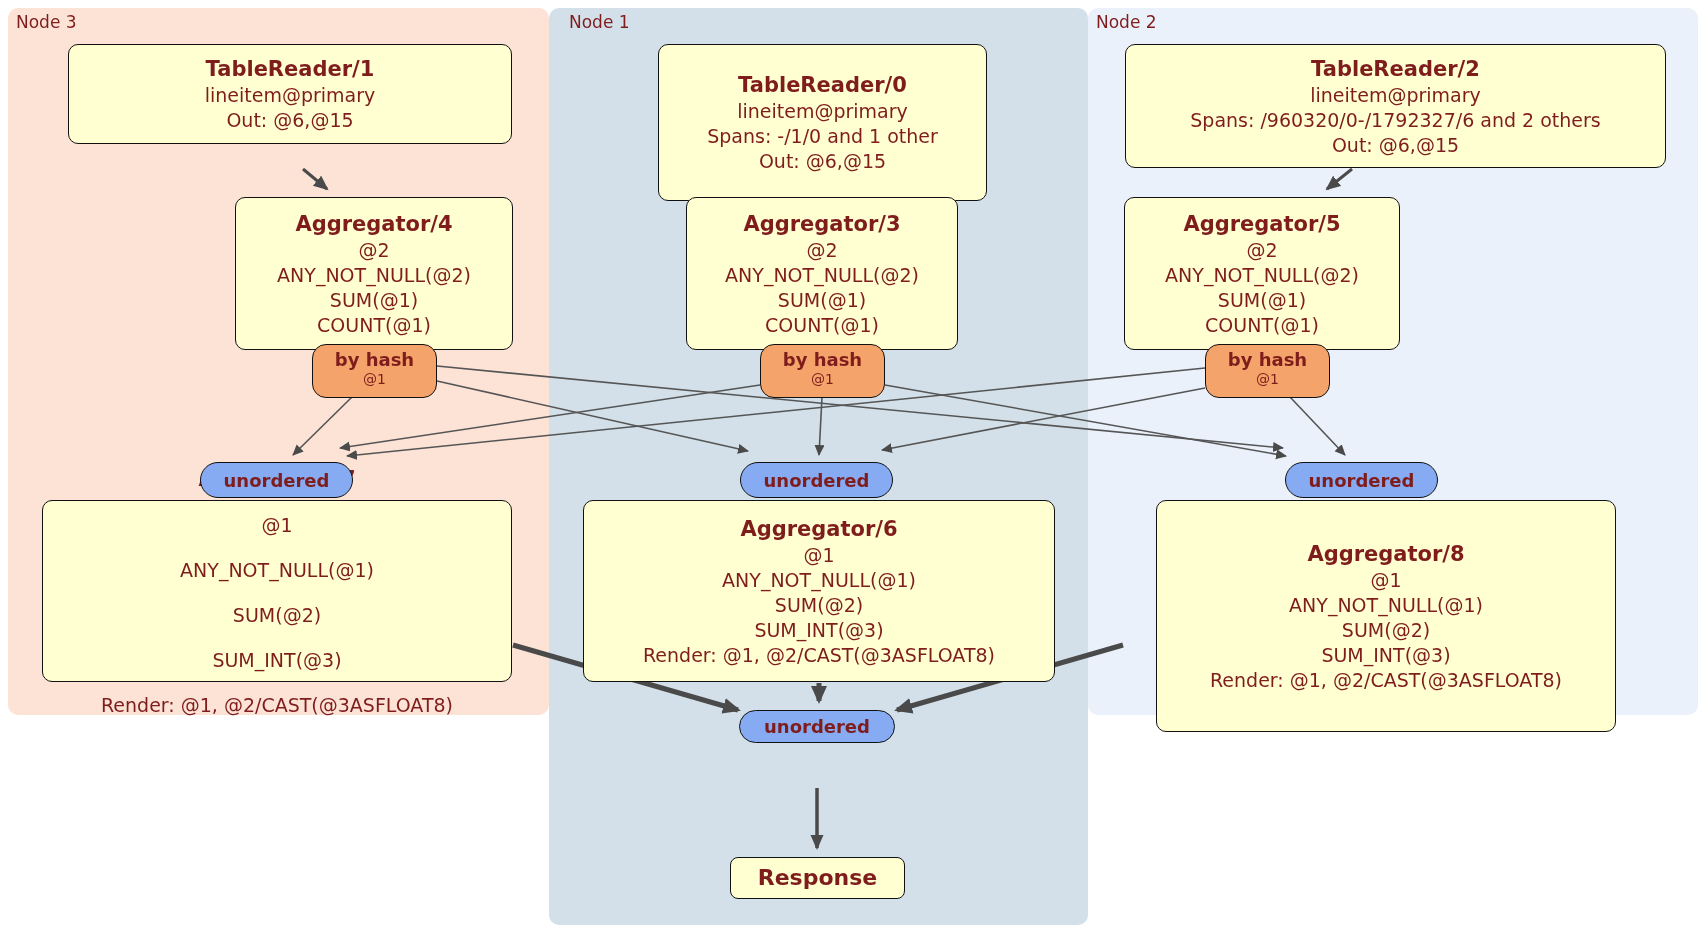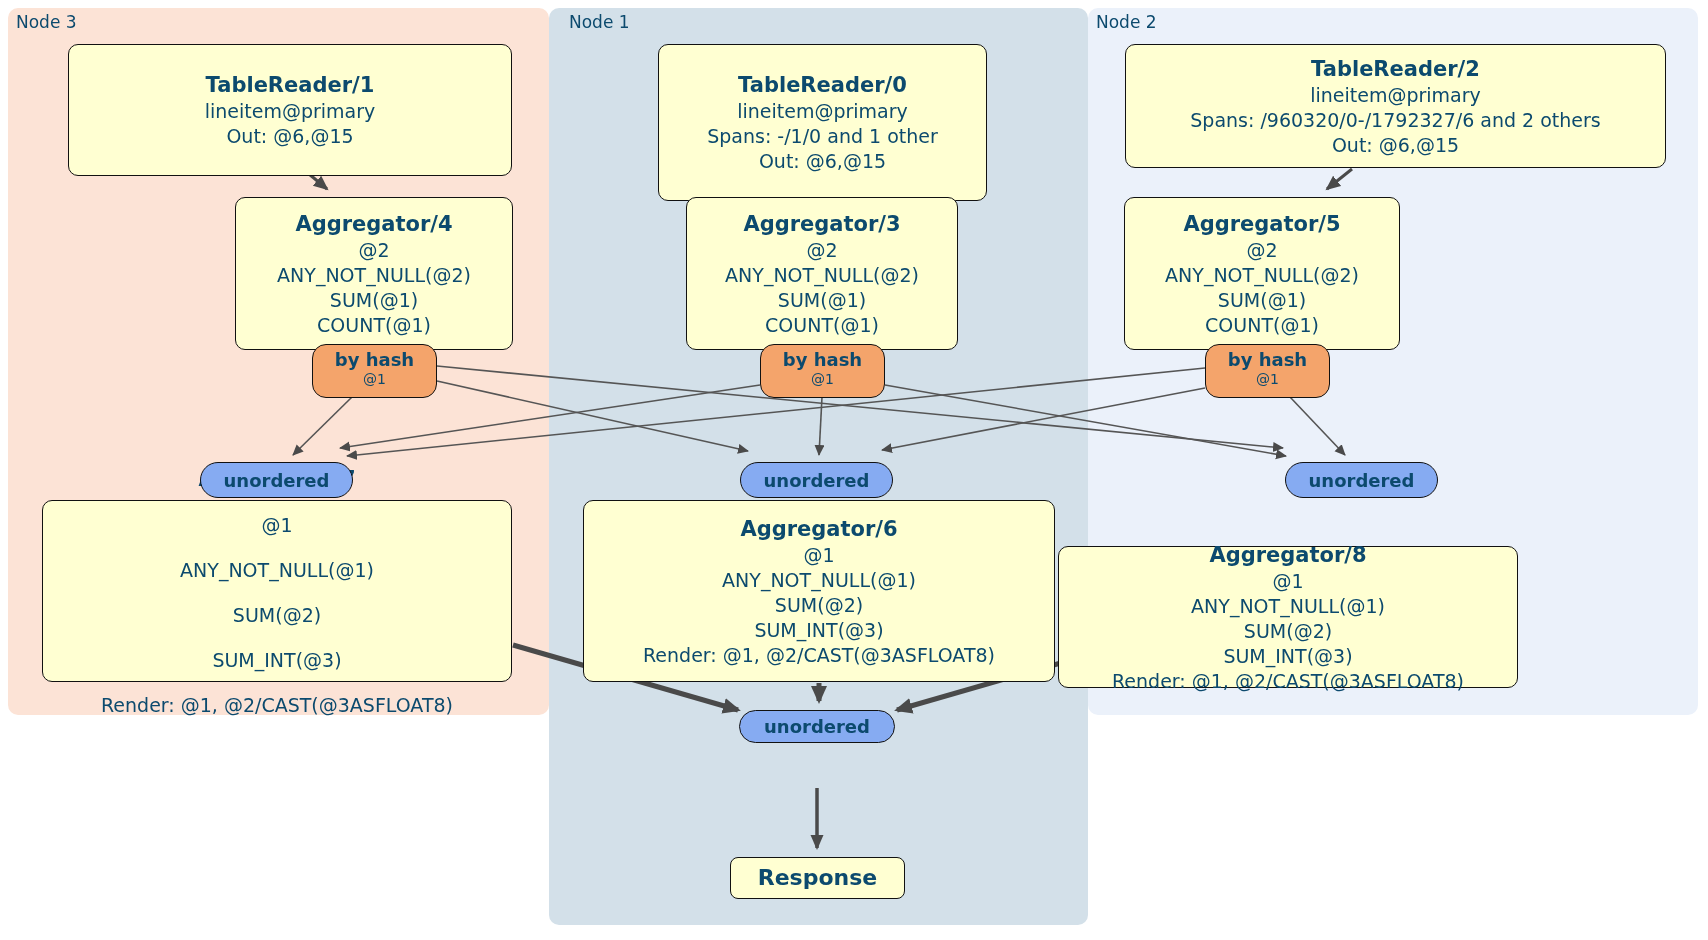--- a/index.html
+++ b/index.html
@@ -1,18 +1,18 @@
 <!DOCTYPE html>
 <html><head>
 <meta charset="utf-8">
 <style>
   html,body{margin:0;padding:0;background:#ffffff;}
   .canvas{
     position:relative;width:1708px;height:940px;background:#ffffff;overflow:hidden;
-    font-family:"DejaVu Sans", sans-serif;color:#0c4a6e;
+    font-family:"DejaVu Sans", sans-serif;color:#7f1d1d;
   }
   .region{position:absolute;border-radius:10px;}
   .region-n3{left:8px;top:8px;width:541px;height:707px;background:#fce3d6;}
   .region-n1{left:549px;top:8px;width:539px;height:917px;background:#d3e0e9;}
   .region-n2{left:1088px;top:8px;width:610px;height:707px;background:#ebf1fa;}
   .region-label{position:absolute;font-size:17px;line-height:20px;z-index:3;}
   .edges{position:absolute;left:0;top:0;z-index:1;}
   .pbox{
     position:absolute;z-index:2;background:#ffffd2;border:1.6px solid #111;
     border-radius:10px;display:flex;flex-direction:column;align-items:center;
@@ -81,21 +81,21 @@
       <path d="M513,645 L738,710" marker-end="url(#arr-l)"></path>
       <path d="M819,683 L819,701" marker-end="url(#arr-l)"></path>
       <path d="M1123,645 L897,710" marker-end="url(#arr-l)"></path>
     </g>
 
     <g stroke="#4a4a4a" stroke-width="3.5" fill="none">
       <path d="M817,788 L817,848" marker-end="url(#arr-m)"></path>
     </g>
   </svg>
 
-  <div class="pbox" style="left:68px;top:44px;width:444px;height:132px;text-align:center;">
+  <div class="pbox" style="left:68px;top:44px;width:444px;height:100px;text-align:center;">
     <div class="title">TableReader/1</div>
     <div class="row">lineitem@primary</div>
     <div class="row">Out: @6,@15</div>
   </div>
   <div class="pbox" style="left:658px;top:44px;width:329px;height:157px;">
     <div class="title">TableReader/0</div>
     <div class="row">lineitem@primary</div>
     <div class="row">Spans: -/1/0 and 1 other</div>
     <div class="row">Out: @6,@15</div>
   </div>
@@ -154,21 +154,21 @@
     <div class="row">Render: @1, @2/CAST(@3ASFLOAT8)</div>
   </div>
   <div class="pbox" style="left:583px;top:500px;width:472px;height:182px;">
     <div class="title">Aggregator/6</div>
     <div class="row">@1</div>
     <div class="row">ANY_NOT_NULL(@1)</div>
     <div class="row">SUM(@2)</div>
     <div class="row">SUM_INT(@3)</div>
     <div class="row">Render: @1, @2/CAST(@3ASFLOAT8)</div>
   </div>
-  <div class="pbox" style="left:1058px;top:500px;width:460px;height:142px;margin-top:46px;">
+  <div class="pbox" style="left:1156px;top:500px;width:460px;height:232px;">
     <div class="title">Aggregator/8</div>
     <div class="row">@1</div>
     <div class="row">ANY_NOT_NULL(@1)</div>
     <div class="row">SUM(@2)</div>
     <div class="row">SUM_INT(@3)</div>
     <div class="row">Render: @1, @2/CAST(@3ASFLOAT8)</div>
   </div>
 
   <div class="pill" style="left:739px;top:710px;width:156px;height:33px;">unordered</div>
   <div class="pbox small-title" style="left:730px;top:857px;width:175px;height:42px;border-radius:8px;">

